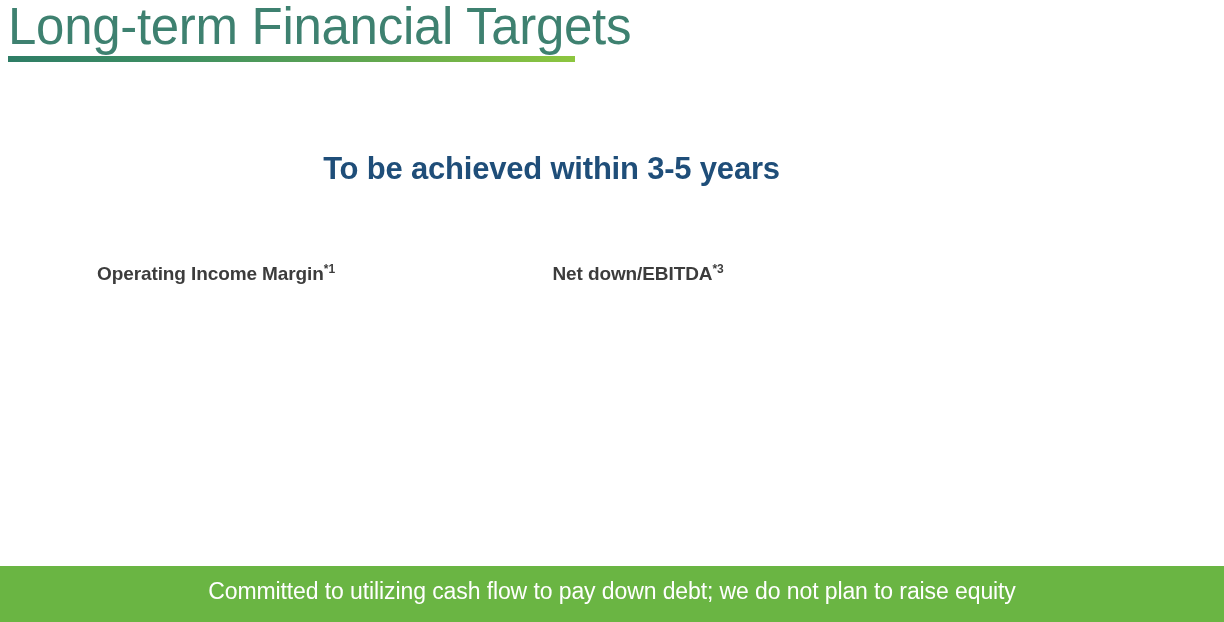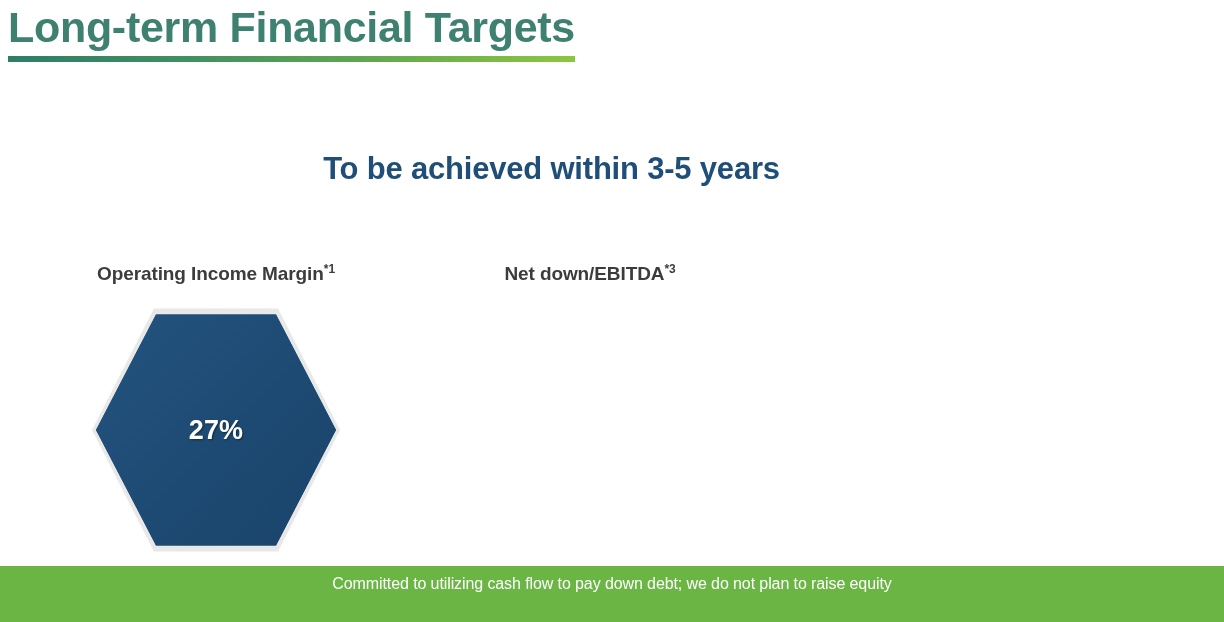--- a/index.html
+++ b/index.html
@@ -26,23 +26,23 @@
 
   
   .title-block {
     position: absolute;
     left: 8px;
     top: 2px;
     width: 640px;
   }
   .slide-title {
     font-family: "Liberation Sans", sans-serif;
-    font-size: 43px;
+    font-size: 51px;
     line-height: 50px;
-    font-weight: 700;
+    font-weight: 400;
     color: #3E8170;
     letter-spacing: -0.3px;
     white-space: nowrap;
   }
   .title-rule {
     margin-top: 4px;
     width: 567px;
     height: 6px;
     background: linear-gradient(to right, #2E7D66 0%, #3E8F62 30%, #62A84F 65%, #8DC63F 100%);
   }
@@ -67,20 +67,21 @@
 
   
   .hex-row {
     position: absolute;
     left: 0;
     top: 262px;
     width: 1224px;
     height: 300px;
     display: flex;
     justify-content: flex-start;
+    gap: 48px;
   }
   .hex-cell {
     position: relative;
     width: 340px;
     height: 300px;
   }
   .hex-cell.c1 { margin-left: 46px; }
   .hex-cell.c2 { margin-left: 28px; }
   .hex-cell.c3 { margin-left: 34px; }
 
@@ -152,24 +153,24 @@
     top: 566px;
     width: 1224px;
     height: 56px;
     background: #6AB543;
     display: flex;
     align-items: flex-start;
     justify-content: center;
   }
   .footer-text {
     color: #ffffff;
-    font-size: 16px;
+    font-size: 23px;
     line-height: 28px;
     font-weight: 400;
-    padding-top: 4px;
+    padding-top: 11px;
     white-space: nowrap;
     letter-spacing: -0.1px;
   }
 </style>
 </head>
 <body>
 
 <div class="slide">
 
   <div class="title-block">
@@ -179,25 +180,20 @@
 
   <div class="subtitle">
     <span class="subtitle-inner">To be achieved within 3-5 years</span>
   </div>
 
   <div class="hex-row">
 
     <div class="hex-cell c1">
       <div class="hex-label">
         <span>Operating Income Margin</span><sup>*1</sup>
-      </div>
-      <div class="hex-wrap">
-        <div class="hex-outer"></div>
-        <div class="hex-inner"></div>
-        <div class="hex-value">27%</div>
       </div>
     </div>
 
 
     <div class="hex-cell c3">
       <div class="hex-label">
         <span>Net down/EBITDA</span><sup>*3</sup>
       </div>
     </div>
 

